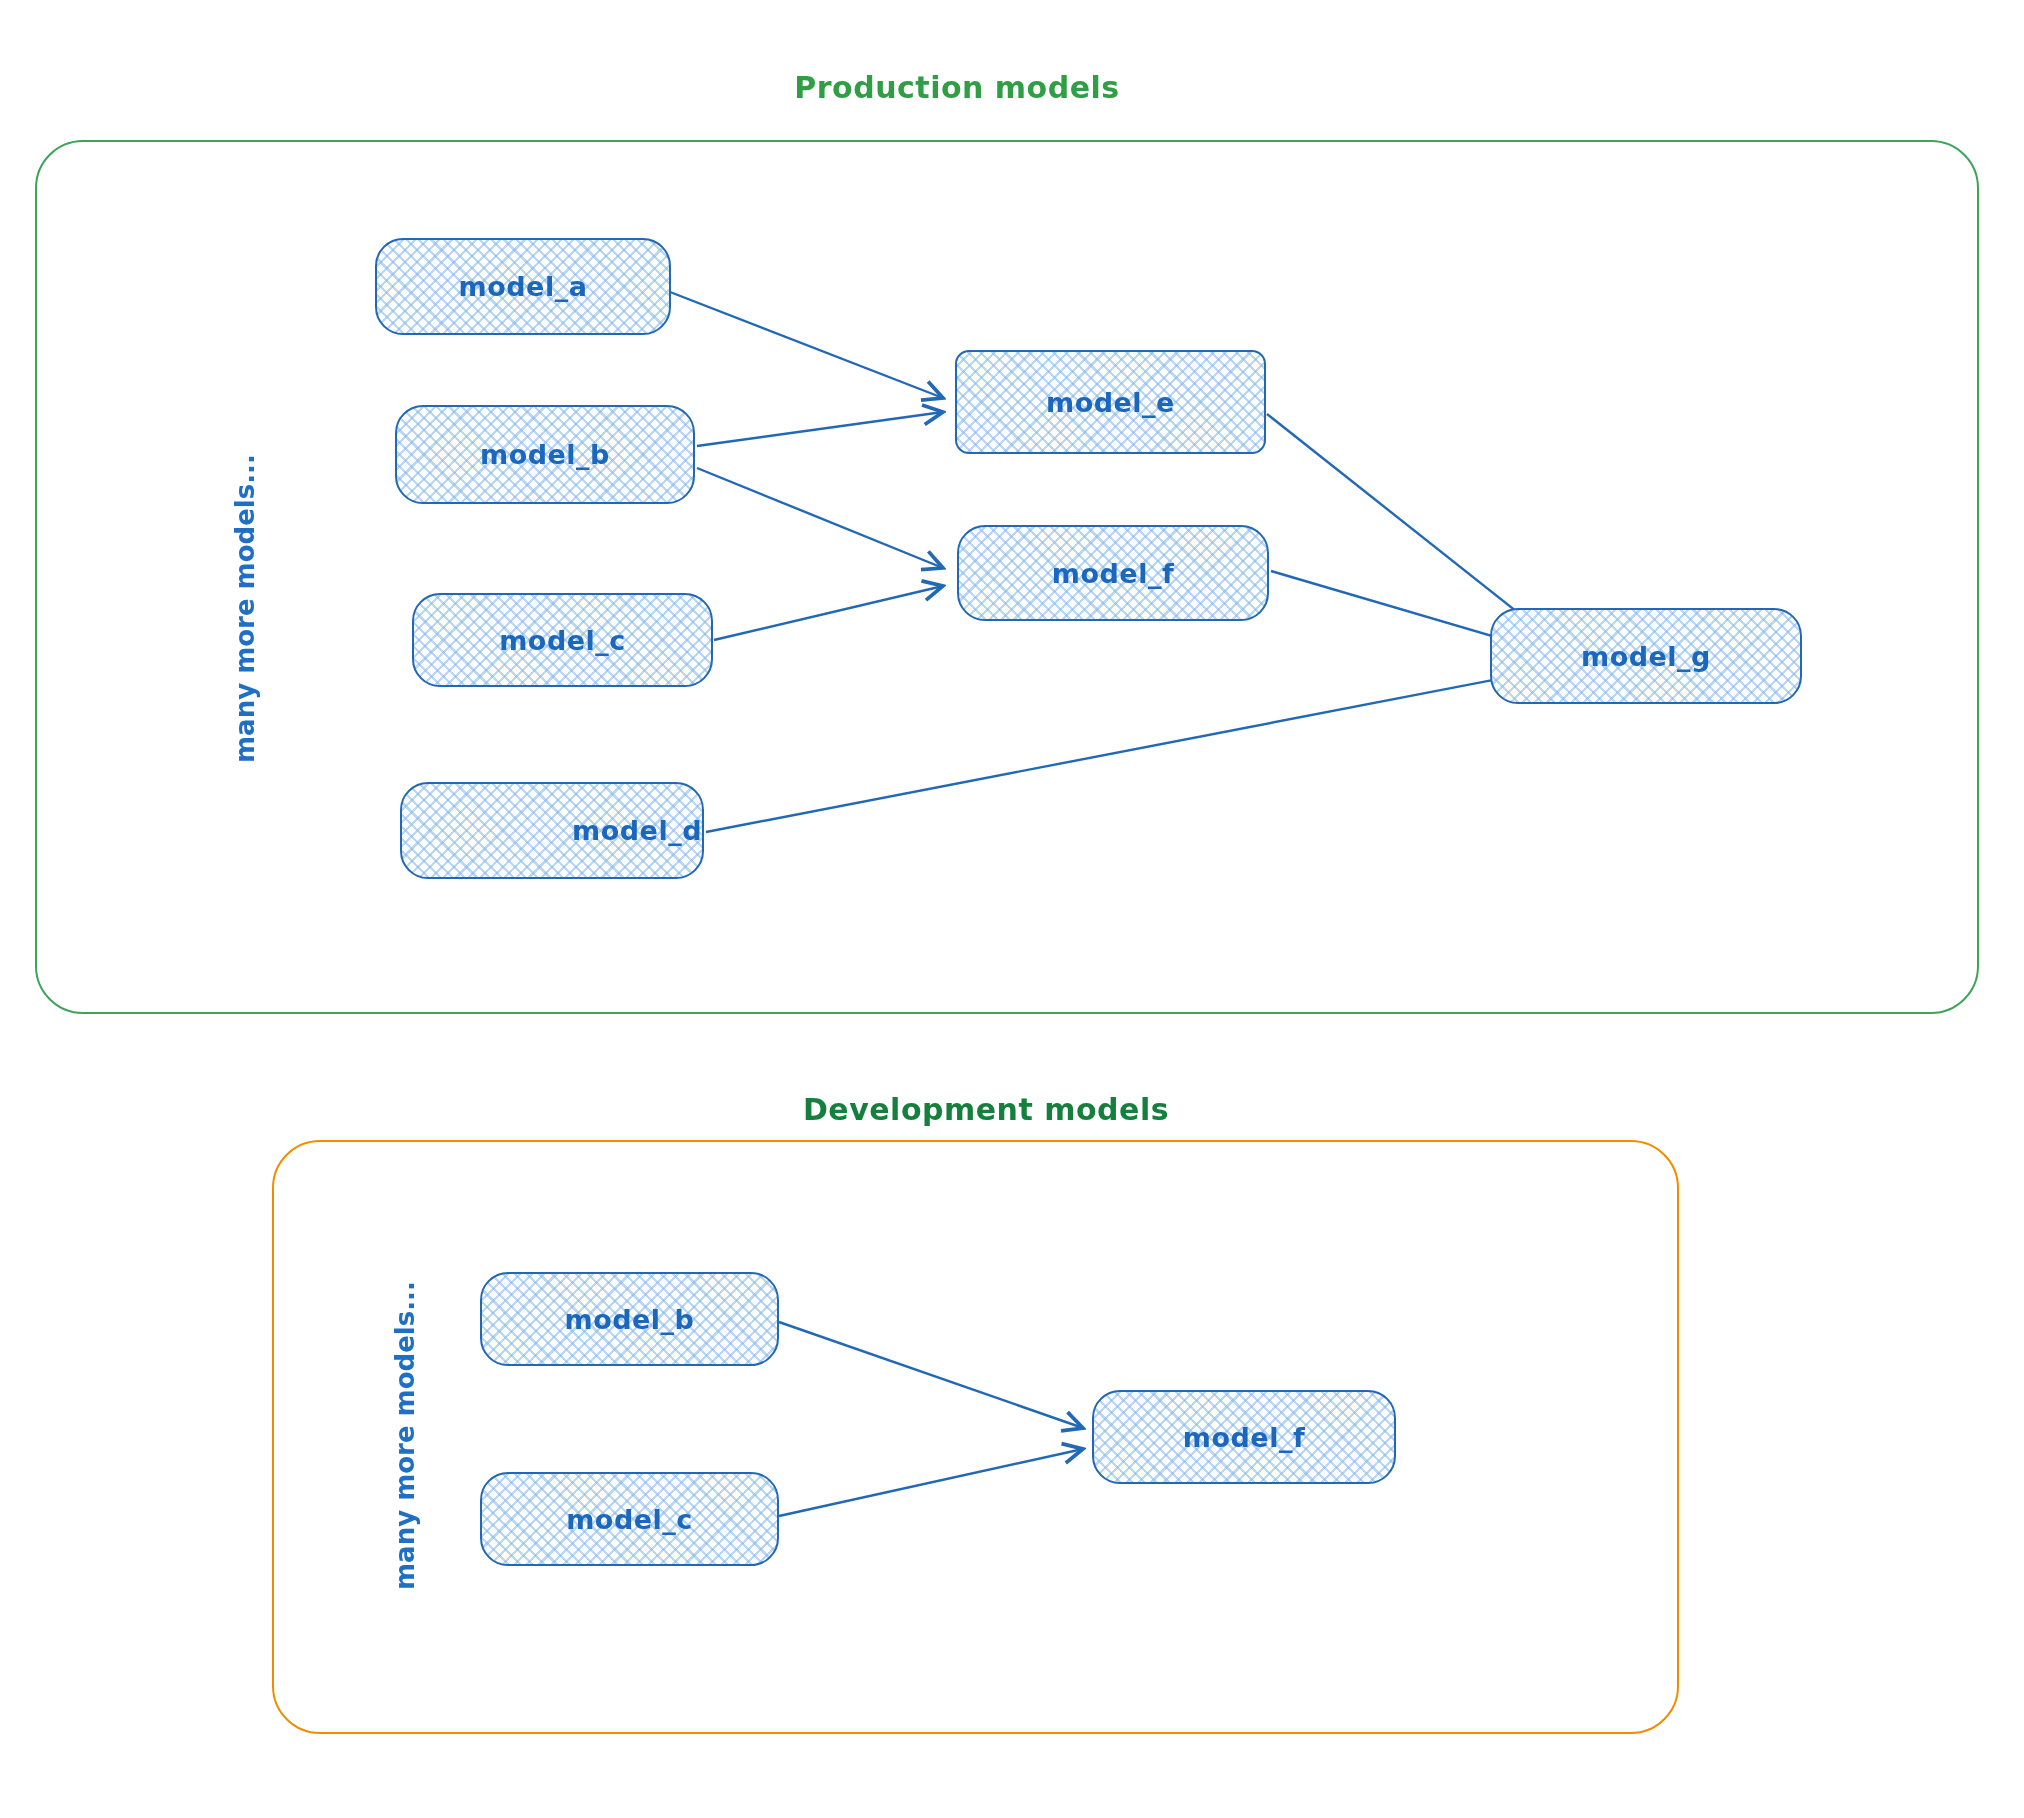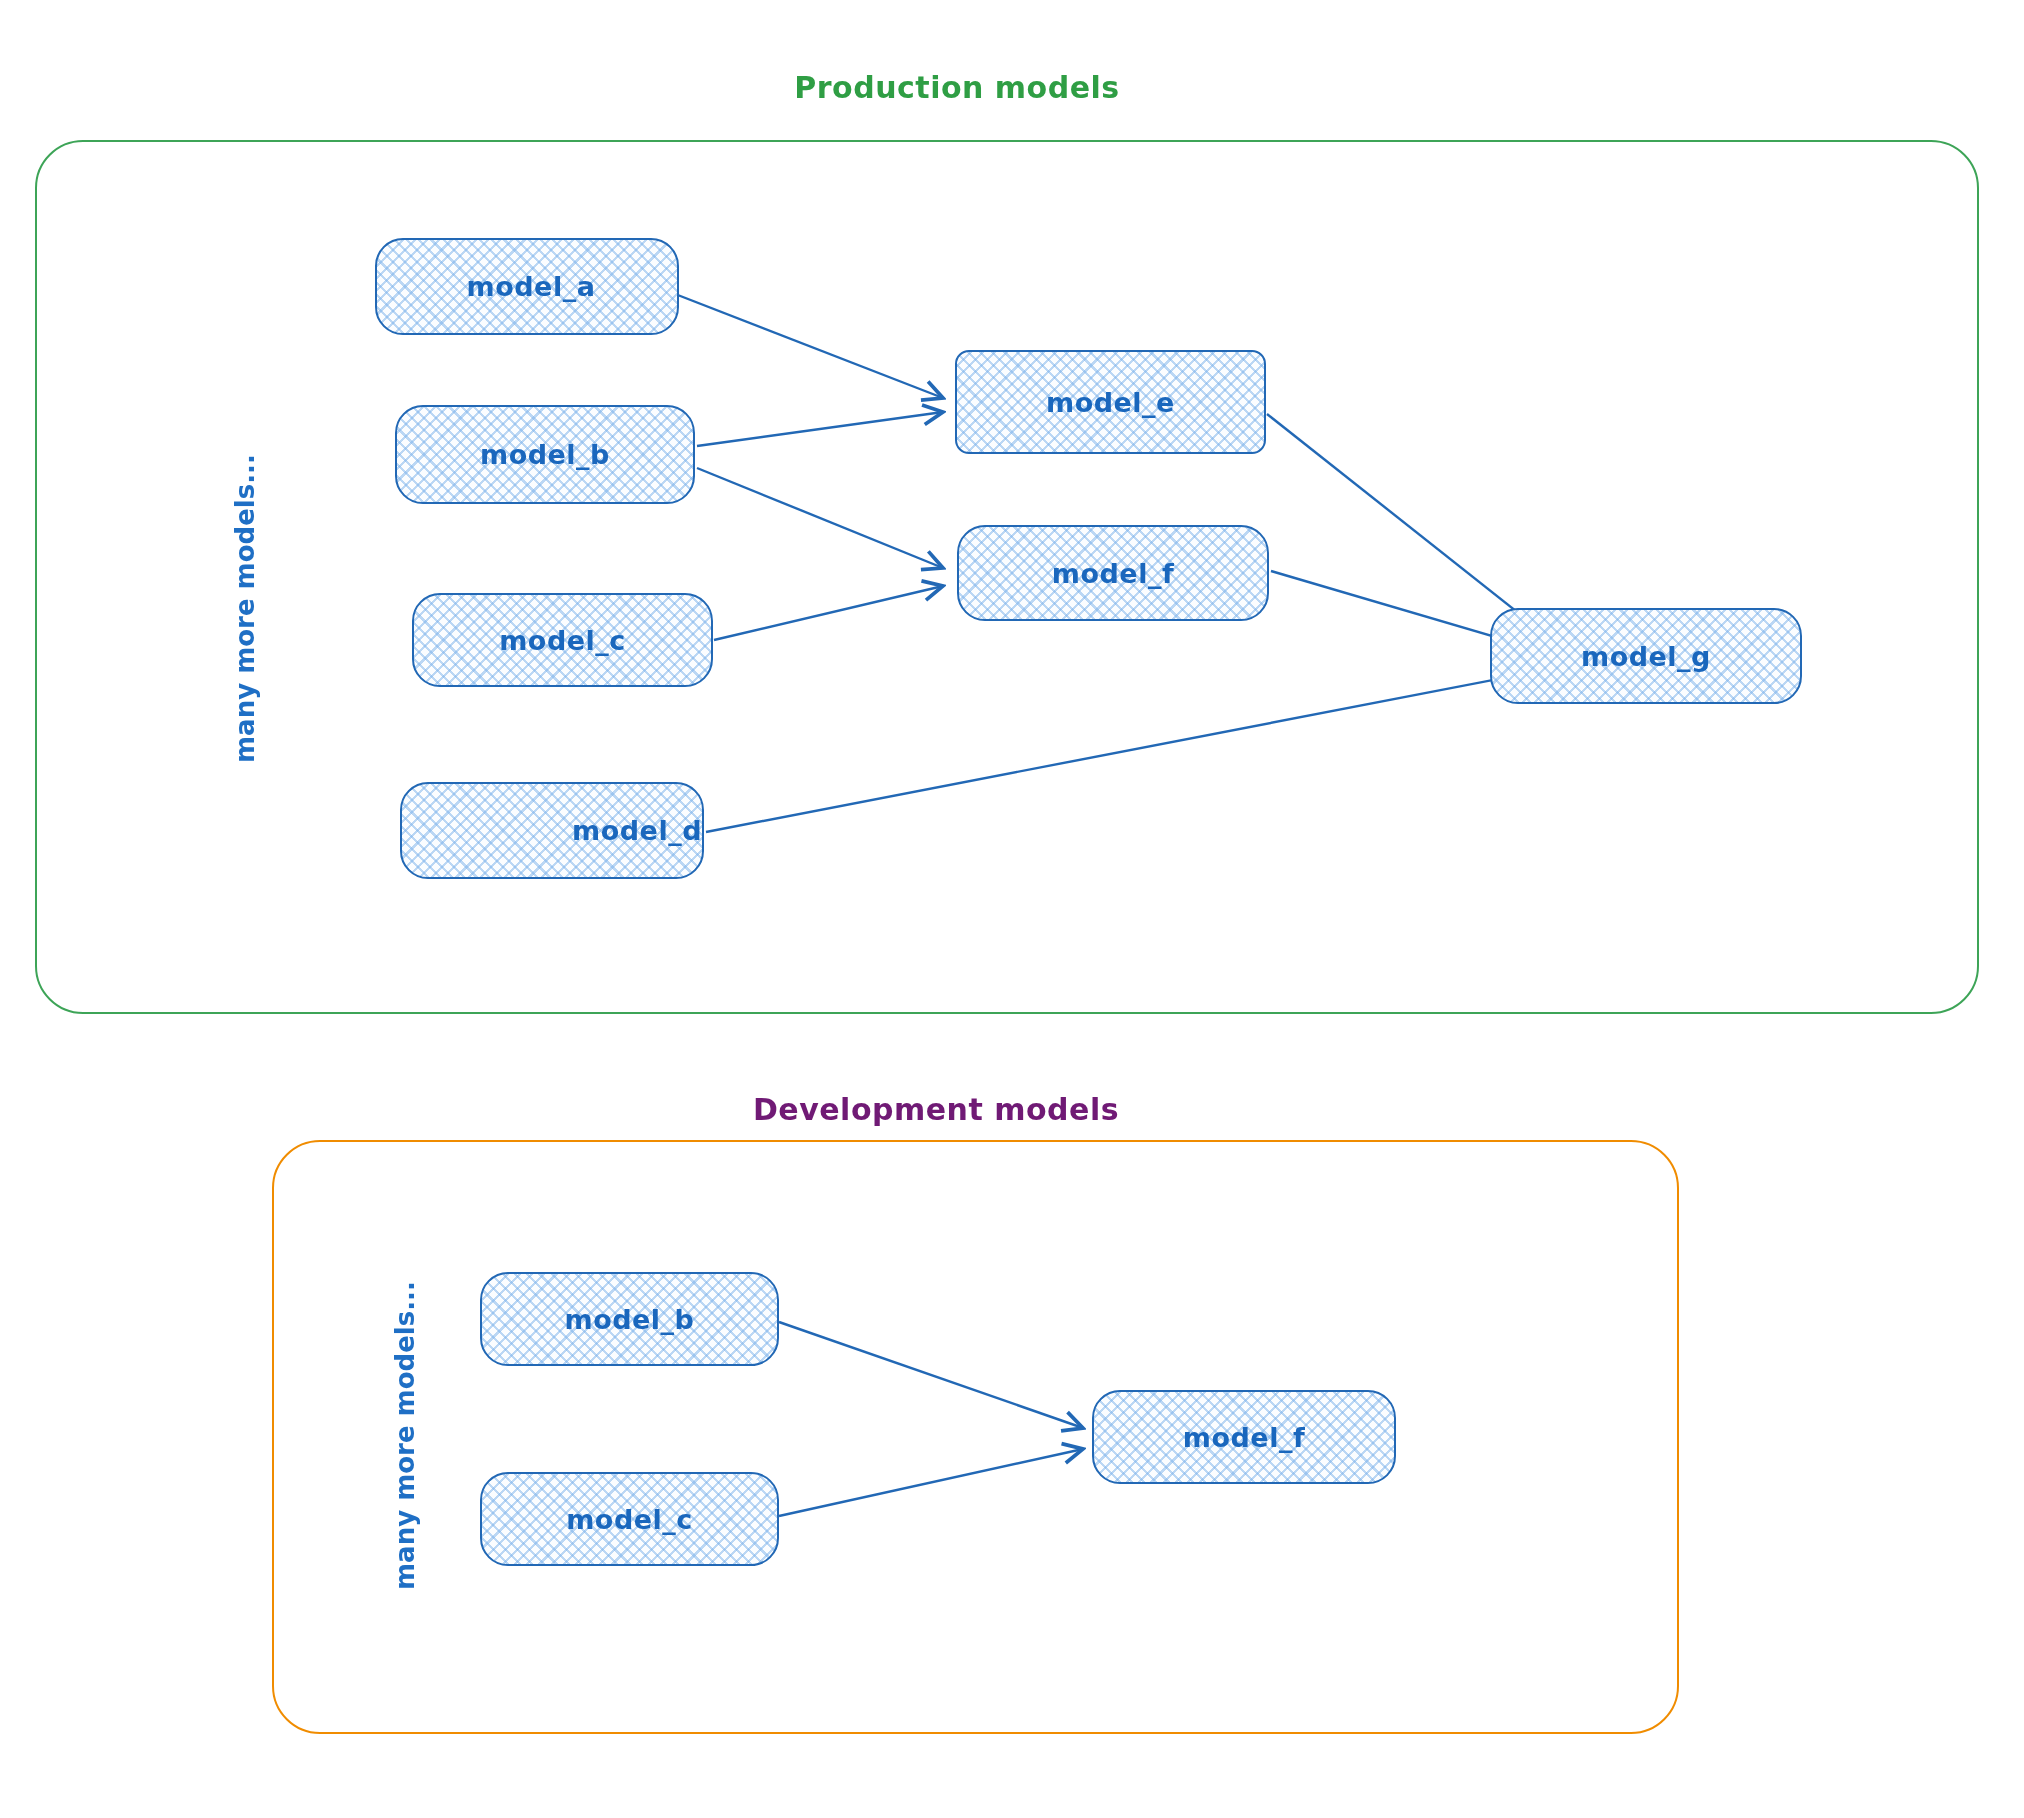--- a/index.html
+++ b/index.html
@@ -12,21 +12,21 @@
   }
   .section-title{
     position:absolute;
     font-size:30px;
     font-weight:600;
     letter-spacing:0.5px;
     transform:translateX(-50%);
     white-space:nowrap;
   }
   .title-production{color:#2f9e44;left:957px;top:70px;}
-  .title-development{color:#701a75;left:936px;top:1092px;}
+  .title-development{color:#15803d;left:986px;top:1092px;}
   .container{
     position:absolute;
     border-radius:48px;
     background:transparent;
   }
   .container-production{
     left:35px;top:140px;width:1940px;height:870px;
     border:2px solid #3da457;
   }
   .container-development{
@@ -58,21 +58,21 @@
     font-weight:600;
     letter-spacing:0.5px;
     background-color:#fbfdff;
     background-image:
       repeating-linear-gradient(45deg, rgba(124,178,234,0.50) 0px, rgba(124,178,234,0.50) 2.2px, transparent 2.2px, transparent 8.6px),
       repeating-linear-gradient(135deg, rgba(124,178,234,0.50) 0px, rgba(124,178,234,0.50) 2.2px, transparent 2.2px, transparent 8.6px);
   }
   .edges{position:absolute;left:0;top:0;width:2024px;height:1818px;pointer-events:none;}
   .edge{stroke:#2268b5;stroke-width:2.4;fill:none;}
   
-  .n-prod-a{left:375px;top:238px;width:292px;height:93px;padding-left:8px;}
+  .n-prod-a{left:375px;top:238px;width:292px;height:93px;}
   .n-prod-b{left:395px;top:405px;width:296px;height:95px;}
   .n-prod-c{left:412px;top:593px;width:297px;height:90px;}
   .n-prod-d{left:400px;top:782px;width:300px;height:93px;justify-content:flex-end;}
   .n-prod-e{left:955px;top:350px;width:307px;height:100px;border-radius:14px;}
   .n-prod-f{left:957px;top:525px;width:308px;height:92px;}
   .n-prod-g{left:1490px;top:608px;width:308px;height:92px;}
   .n-dev-b{left:480px;top:1272px;width:295px;height:90px;}
   .n-dev-c{left:480px;top:1472px;width:295px;height:90px;}
   .n-dev-f{left:1092px;top:1390px;width:300px;height:90px;}
 </style>

